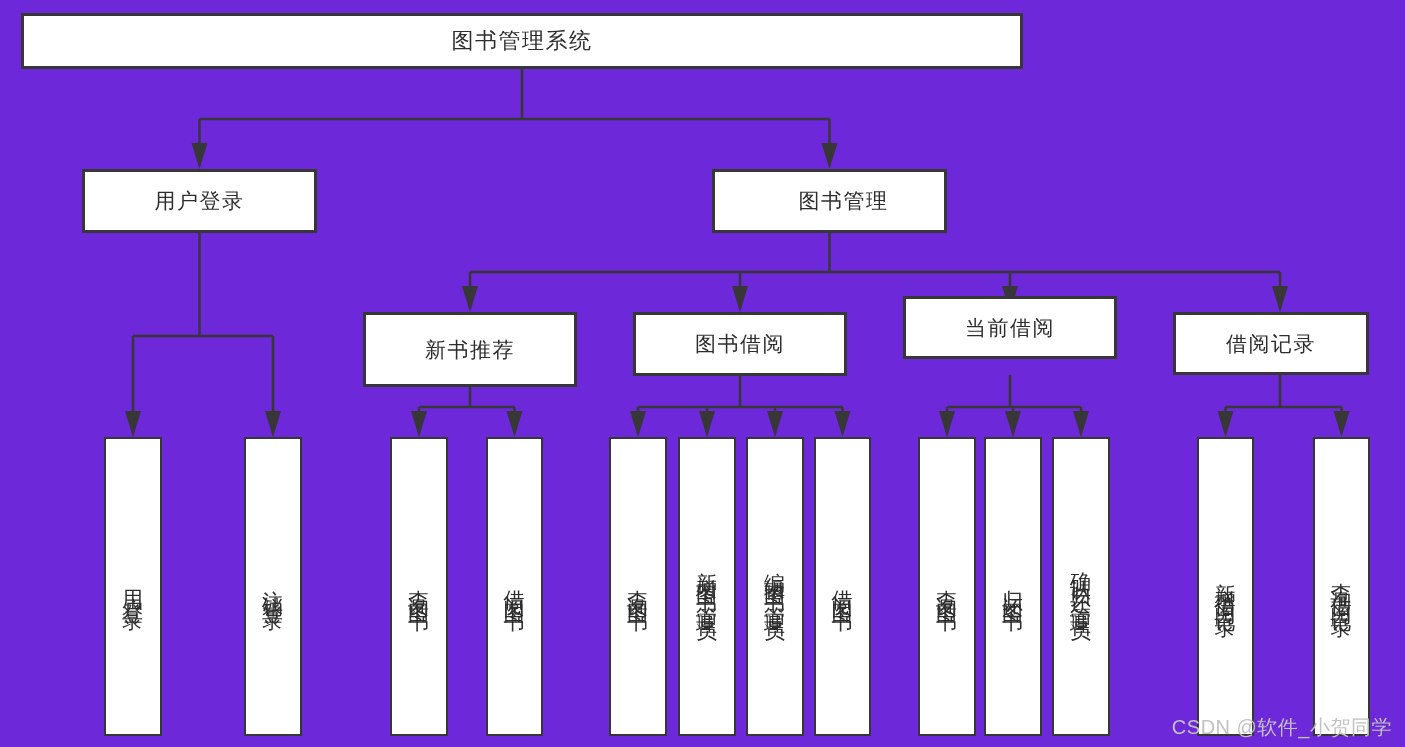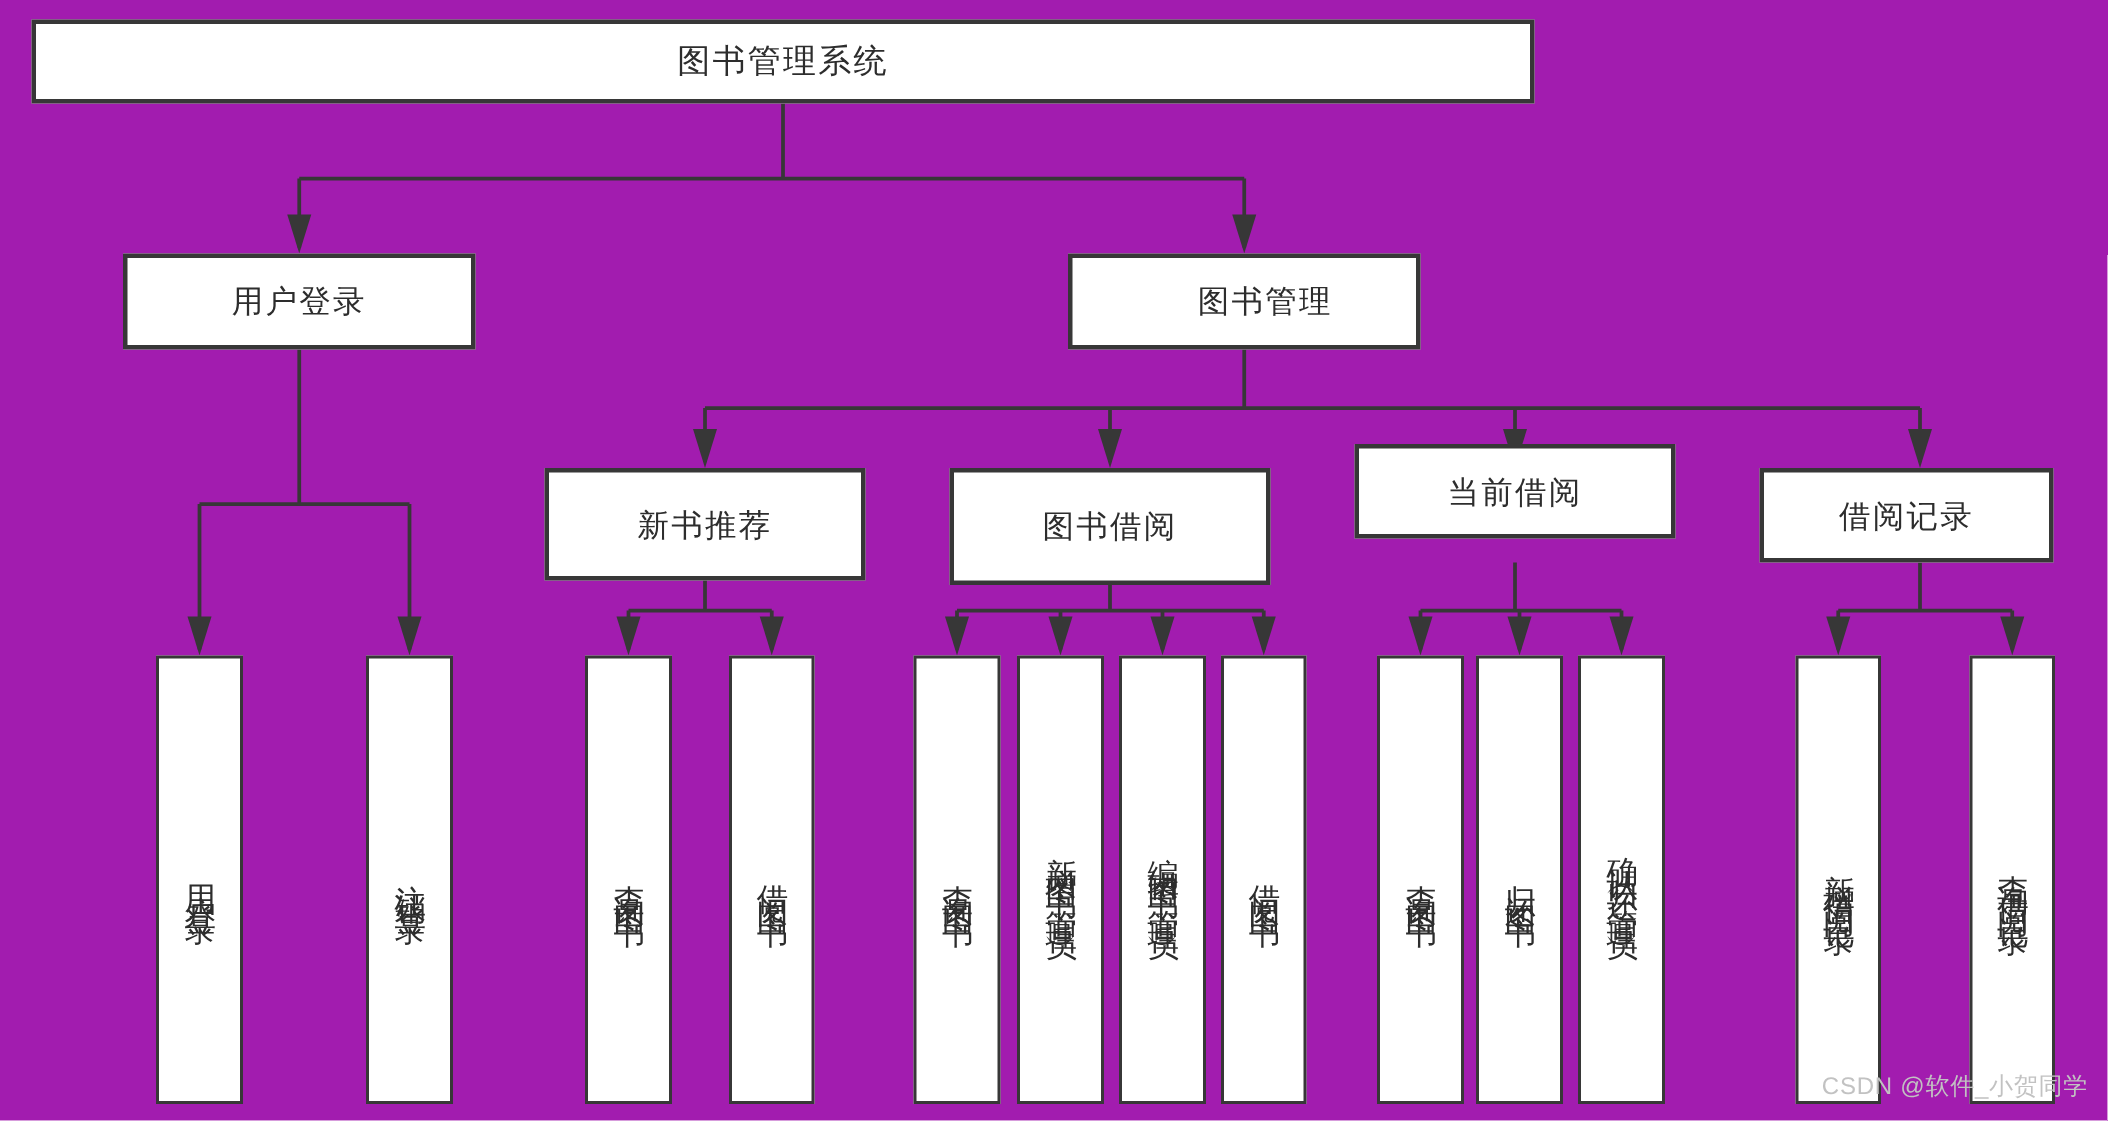--- a/index.html
+++ b/index.html
@@ -5,21 +5,21 @@
   html, body {
     margin: 0;
     padding: 0;
     background: #ffffff;
     font-family: "Liberation Sans", "DejaVu Sans", sans-serif;
   }
   #stage {
     position: relative;
     width: 1405px;
     height: 747px;
-    background: #a21caf;
+    background: #6d28d9;
     overflow: hidden;
     text-decoration: underline;
   }
   #connectors {
     position: absolute;
     left: 0; top: 0;
     width: 1405px;
     height: 747px;
     z-index: 1;
   }
@@ -55,21 +55,21 @@
     letter-spacing: 7px;
     line-height: 1;
     white-space: nowrap;
   }
   .watermark {
     position: absolute;
     top: 714px;
     right: 13px;
     z-index: 5;
     color: #c2c2c2;
-    font-size: 16px;
+    font-size: 20px;
     letter-spacing: 0.5px;
     white-space: nowrap;
   }
 </style>
 </head>
 <body>
 
 <div id="stage">
 
   <svg id="connectors" viewBox="0 0 1405 747" xmlns="http://www.w3.org/2000/svg">
@@ -108,21 +108,21 @@
   <div class="hbox" style="left:82px; top:169px; width:235px; height:64px;">
     <span>用户登录</span>
   </div>
   <div class="hbox" style="left:712px; top:169px; width:235px; height:64px;padding-left:28px;">
     <span>图书管理</span>
   </div>
 
   <div class="hbox" style="left:363px; top:312px; width:214px; height:75px;">
     <span>新书推荐</span>
   </div>
-  <div class="hbox" style="left:633px; top:312px; width:214px; height:78px;">
+  <div class="hbox" style="left:633px; top:312px; width:214px; height:64px;">
     <span>图书借阅</span>
   </div>
   <div class="hbox" style="left:903px; top:296px; width:214px; height:63px;">
     <span>当前借阅</span>
   </div>
   <div class="hbox" style="left:1173px; top:312px; width:196px; height:63px;">
     <span>借阅记录</span>
   </div>
 
   <div class="vbox" style="left:104px; top:437px; width:58px; height:299px;">

